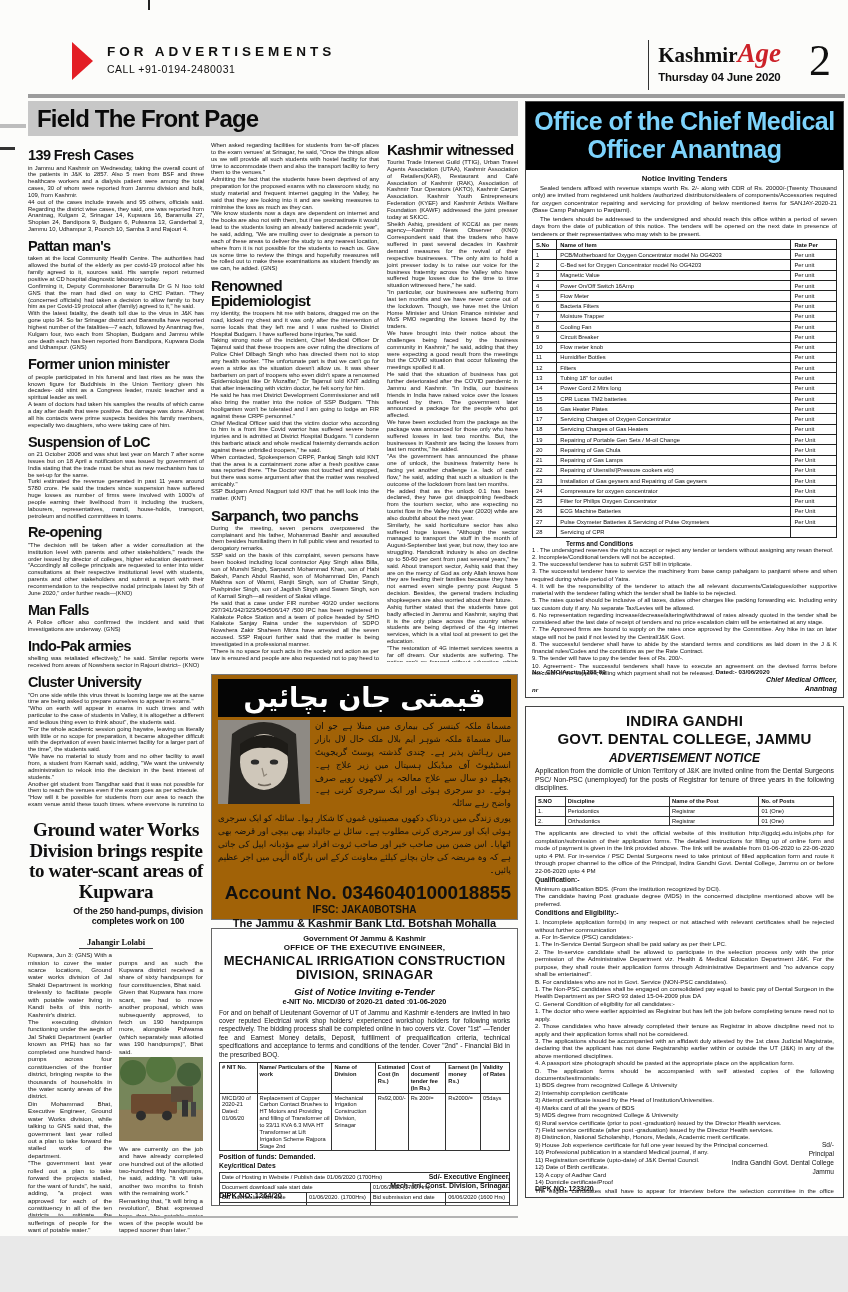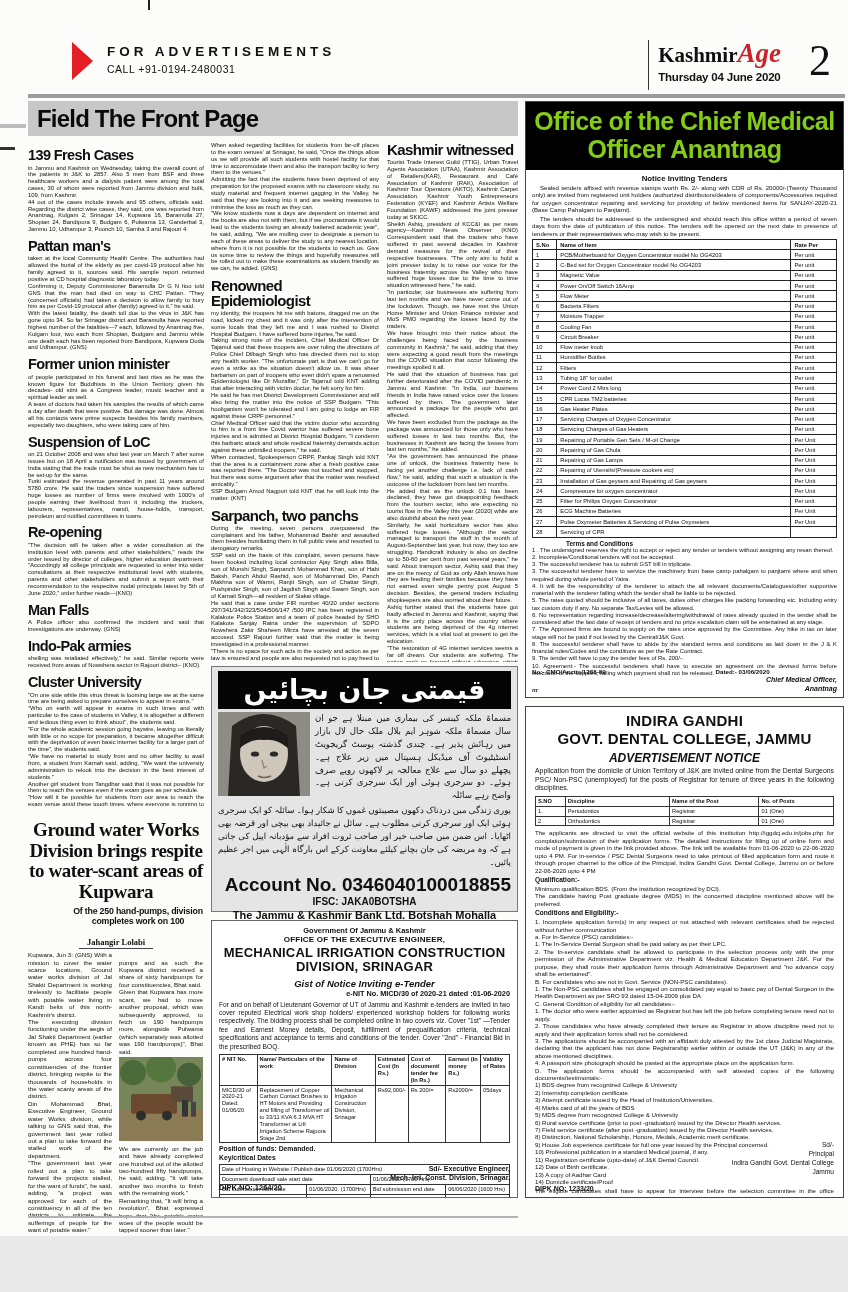--- a/index.html
+++ b/index.html
@@ -37,42 +37,42 @@
   .col1-articles{height:664px;overflow:hidden;}
   .top-cols{display:flex;gap:8px;height:520px;overflow:hidden;}
   .col2{width:168px;}
   .col3{width:131px;}
 
   h2.art{font-size:14.5px;font-weight:bold;letter-spacing:-0.6px;margin:6px 0 2px;line-height:1;}
   h2.art.big{font-size:15px;}
   .art-body{font-size:5.9px;line-height:1.16;text-align:justify;white-space:pre-line;}
 
   
-  .urdu-ad{margin-top:4px;height:246px;border:1px solid #777;padding:4px 6px;background:#e5e5e5;}
+  .urdu-ad{margin-top:12px;height:246px;border:1px solid #777;padding:4px 6px;background:#a16207;}
   .urdu-banner{background:#050505;color:#fff;text-align:center;font-family:"DejaVu Sans",sans-serif;
                font-weight:bold;font-size:27px;line-height:37px;height:38px;direction:rtl;}
   .urdu-row{display:flex;gap:5px;margin-top:3px;}
   .portrait{width:92px;height:84px;flex:none;}
   .urdu-text{font-family:"DejaVu Sans",sans-serif;font-size:8.6px;line-height:1.5;
              direction:rtl;text-align:justify;flex:1;}
   .urdu-below{font-family:Liberation Serif, serif;font-size:8.6px;line-height:1.5;
               direction:rtl;text-align:justify;margin-top:2px;}
   .acct{text-align:center;font-weight:bold;margin-top:4px;line-height:1.25;}
   .acct .no{font-size:19px;text-align:right;}
   .acct .ifsc{font-size:10px;}
   .acct .bank,.acct .payee,.acct .ph{font-size:11px;}
 
   
   .tender{margin-top:8px;border:1px solid #666;padding:5px 7px;height:278px;overflow:hidden;
           position:relative;background:#fff;}
   .t-govt{font-size:7.5px;font-weight:bold;text-align:center;}
   .t-office{font-size:8px;font-weight:bold;text-align:center;letter-spacing:.2px;}
   .t-title{font-size:13px;font-weight:bold;text-align:center;margin-top:2px;line-height:1.1;letter-spacing:.2px;}
   .t-sub1{font-size:9.5px;font-weight:bold;font-style:italic;text-align:center;margin-top:3px;}
-  .t-sub2{font-size:7.3px;font-weight:bold;text-align:right;}
+  .t-sub2{font-size:7.3px;font-weight:bold;text-align:center;}
   .t-intro{font-size:6.6px;line-height:1.28;text-align:justify;margin-top:3px;}
   table.grid{width:100%;border-collapse:collapse;margin-top:3px;}
   table.grid td,table.grid th{border:1px solid #333;padding:1px 2px;vertical-align:top;
       font-size:5.7px;line-height:1.2;text-align:left;font-weight:normal;}
   table.grid th{font-weight:bold;}
   .t-funds{font-size:6.8px;font-weight:bold;margin-top:2px;}
   .t-footer{position:absolute;left:7px;right:7px;bottom:5px;}
   .t-sig{text-align:right;font-size:7px;font-weight:bold;line-height:1.3;}
   .t-dipk{font-size:7.5px;font-weight:bold;margin-top:1px;}
 
@@ -83,21 +83,21 @@
   .gw-subhead{font-size:8.8px;font-weight:bold;text-align:center;margin-top:4px;letter-spacing:-0.2px;margin-left:44px;}
   .gw-byline{text-align:center;margin:5px 0 2px;}
   .gw-byline span{font-family:"Liberation Serif",serif;font-weight:bold;font-size:8.5px;
                   border-bottom:1px solid #444;padding:0 8px 1px;}
   .gw-cols{display:flex;gap:7px;height:352px;overflow:hidden;margin-top:2px;}
   .gw-col{width:84px;font-size:6.2px;line-height:1.2;text-align:justify;white-space:pre-line;}
   .gw-photo{width:84px;height:84px;margin:2px 0;}
 
   
   .cmo{border:1px solid #444;height:597px;overflow:hidden;position:relative;background:#fff;}
-  .cmo-head{background:#000;color:#84cc16;text-align:center;padding:5px 2px 7px;}
+  .cmo-head{background:#000;color:#7dd3fc;text-align:center;padding:5px 2px 7px;}
   .cmo-head div{font-size:25px;font-weight:bold;letter-spacing:-0.5px;line-height:1.12;}
   .cmo-body{padding:3px 6px;}
   .cmo-sub{font-size:7.8px;font-weight:bold;text-align:center;margin-top:1px;}
   .cmo-para{font-size:6.1px;line-height:1.22;text-align:justify;margin-top:1px;text-indent:8px;}
   .cmo-table{display:table;width:100%;border-collapse:collapse;margin-top:2px;}
   .cmo-table .tr{display:table-row;}
   .cmo-table .tbody{display:table-row-group;}
   .cmo-table .td{display:table-cell;border:1px solid #222;font-size:5.8px;line-height:1.05;
                  padding:1.6px 3px;}
   .cmo-table .hd{font-weight:bold;}

